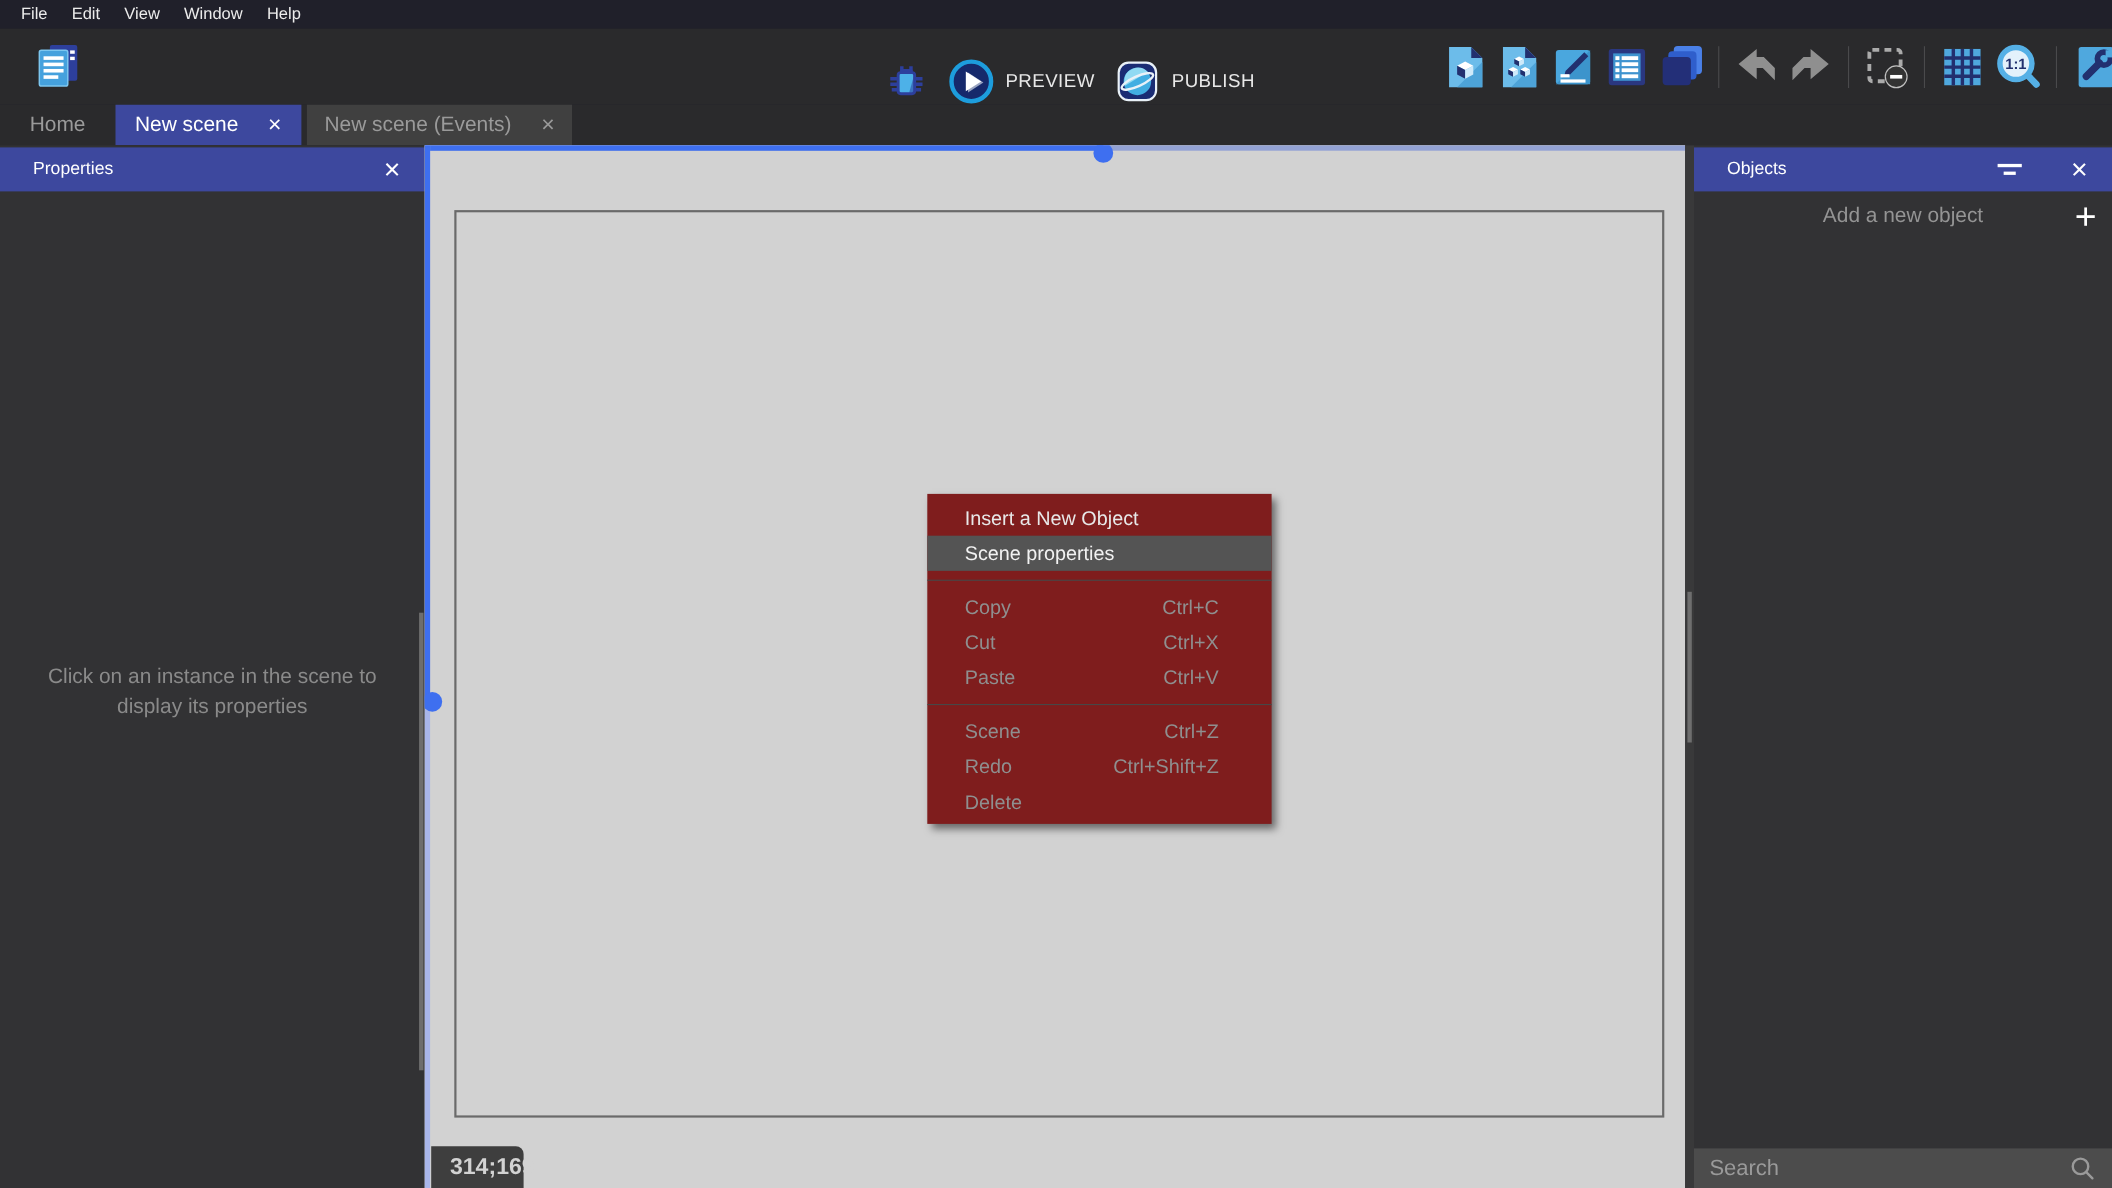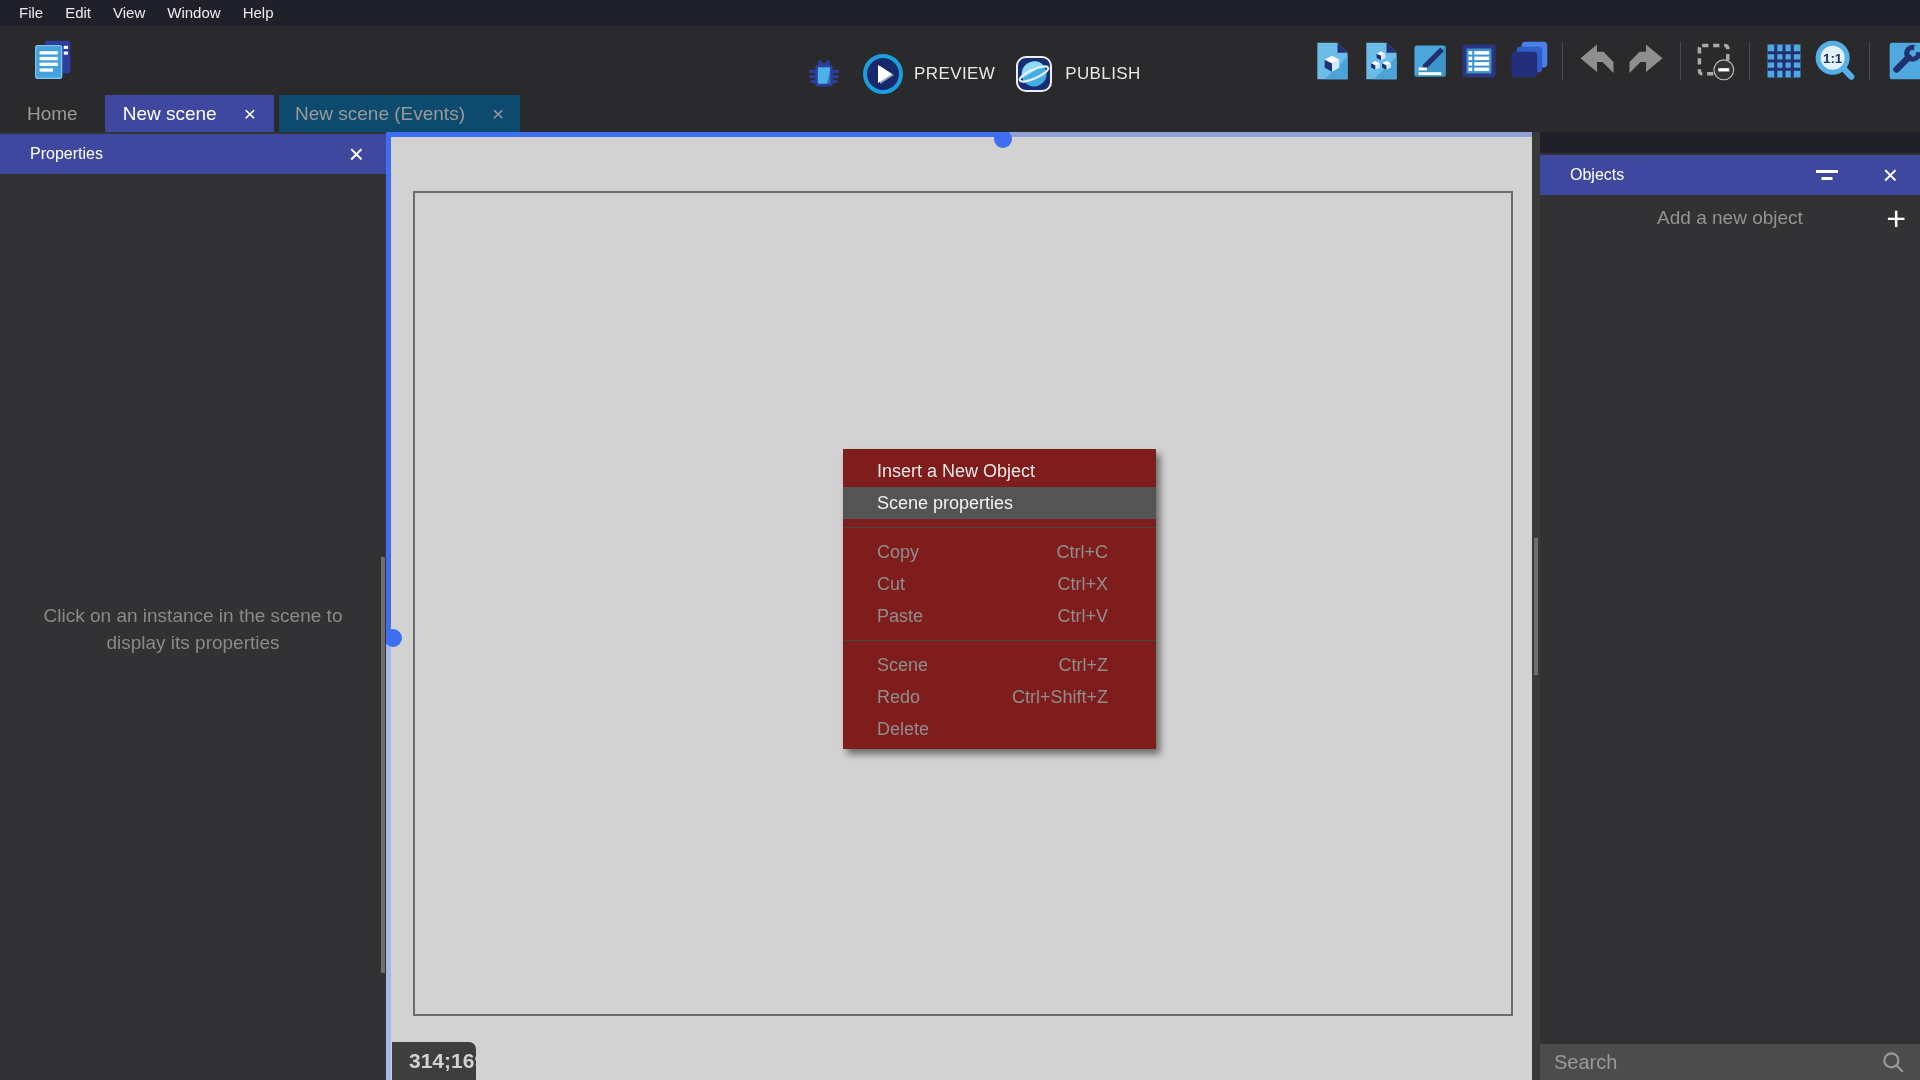--- a/index.html
+++ b/index.html
@@ -19,21 +19,21 @@
   .launch-btn { display:flex; align-items:center; gap:10px; }
   .launch-label { color:#e8e8e8; font-size:17px; letter-spacing:0.4px; }
   .right-group { position:absolute; left:1310px; top:0; height:69px; display:flex; align-items:center; gap:5px; }
   .tb-sep { width:1px; height:38px; background:#4a4a4c; margin:0 7px; }
 
   
   .tabbar { height:37px; background:#2a2a2c; display:flex; align-items:stretch; flex:0 0 auto; }
   .tab { display:flex; align-items:center; font-size:19px; color:#9a9a9a; cursor:default; }
   .tab-home { padding:0 27px; }
   .tab-active { background:#3d489e; color:#ffffff; padding:0 18px; }
-  .tab-events { background:#0c4a6e; padding:0 16px; margin-left:5px; }
+  .tab-events { background:#404040; padding:0 16px; margin-left:5px; }
   .tab-close { font-size:21px; line-height:1; margin-left:27px; color:inherit; }
 
   
   .main { flex:1; display:flex; min-height:0; }
 
   .panel { background:#323234; position:relative; }
   .panel-header { height:40px; margin-top:2px; background:#3d489e; display:flex; align-items:center; color:#fff; }
   .panel-title { font-size:16px; padding-left:30px; flex:1; }
   .panel-close { font-size:26px; color:#fff; padding:0 22px; line-height:40px; }
 
@@ -59,21 +59,21 @@
   
   .context-menu { position:absolute; left:457px; top:296px; width:313px; background:#7f1d1d; padding:6px 0 4px 0; box-shadow:4px 5px 7px rgba(0,0,0,0.5);margin-top:21px; }
   .cm-item { height:32px; display:flex; align-items:center; justify-content:space-between; padding:0 48px 0 34px; font-size:18px; cursor:default; }
   .cm-item.bright { color:#e8e8e8; }
   .cm-item.dim { color:#8f8f8f; }
   .cm-item.highlighted { background:#545454; color:#f2f2f2; }
   .cm-sc { font-size:18px; color:#8f8f8f; }
   .cm-sep { border-top:1px solid #474747; margin:8px 0; }
 
   
-  .right-panel { width:380px; flex:0 0 auto; display:flex; flex-direction:column;margin-top:21px; }
+  .right-panel { width:380px; flex:0 0 auto; display:flex; flex-direction:column; }
   .objects-header-icons { display:flex; align-items:center; }
   .filter-icon { width:24px; margin-right:22px; position:relative; height:14px; }
   .filter-icon i { position:absolute; left:50%; transform:translateX(-50%); background:#fff; height:2.5px; display:block; }
   .filter-icon .f1 { top:2px; width:22px; }
   .filter-icon .f2 { top:9px; width:11px; }
   .add-row { height:46px; display:flex; align-items:center; position:relative; justify-content:center; }
   .add-label { color:#949494; font-size:19px; }
   .add-plus { position:absolute; right:14px; top:0; color:#fff; font-size:34px; font-weight:300; line-height:46px; }
   .rp-spacer { flex:1; }
   .search-row { height:36px; background:#4c4c4c; display:flex; align-items:center; padding:0 14px; }

